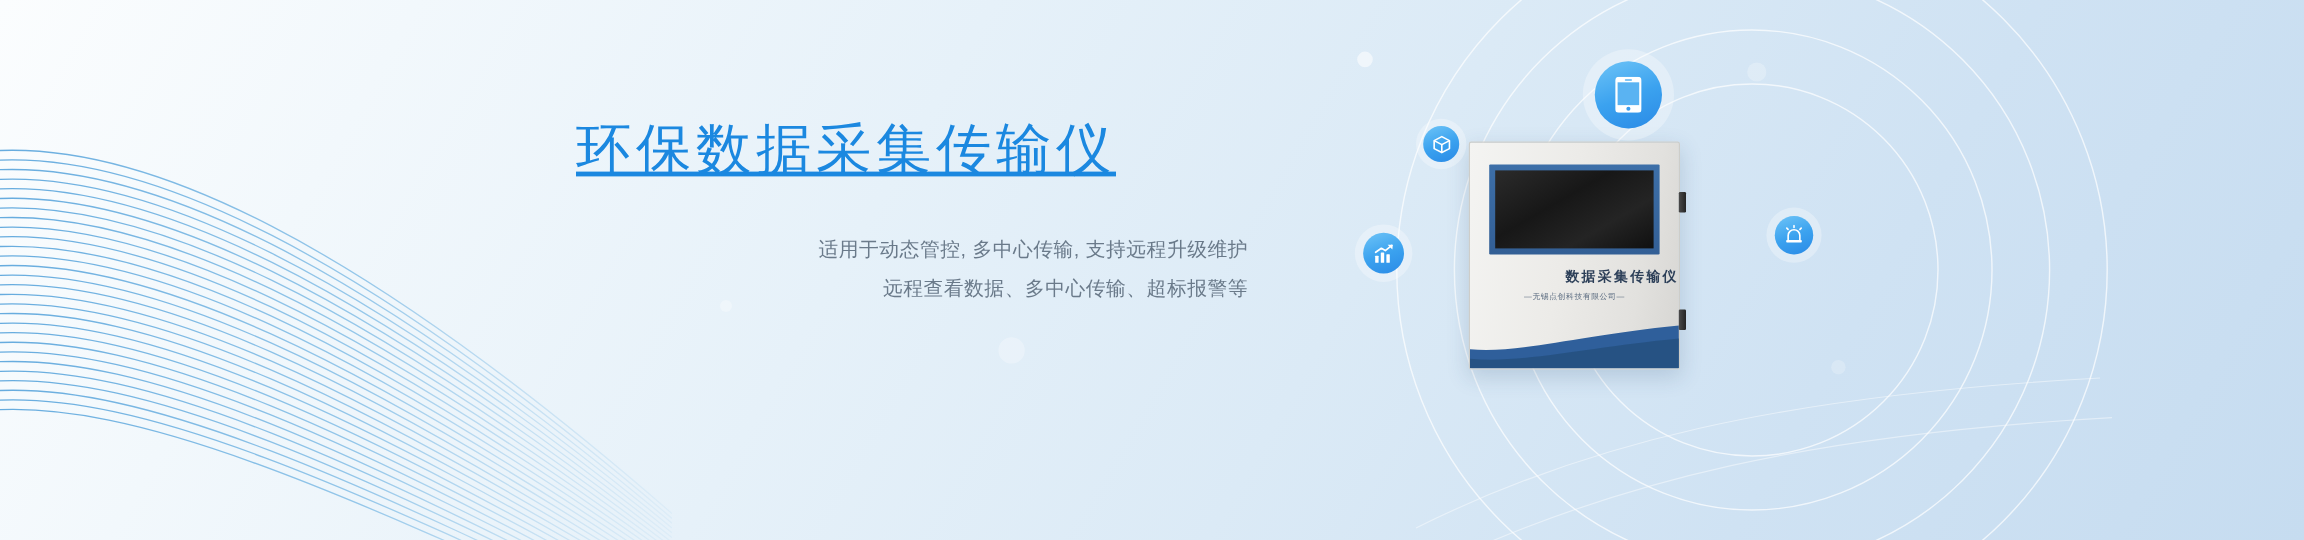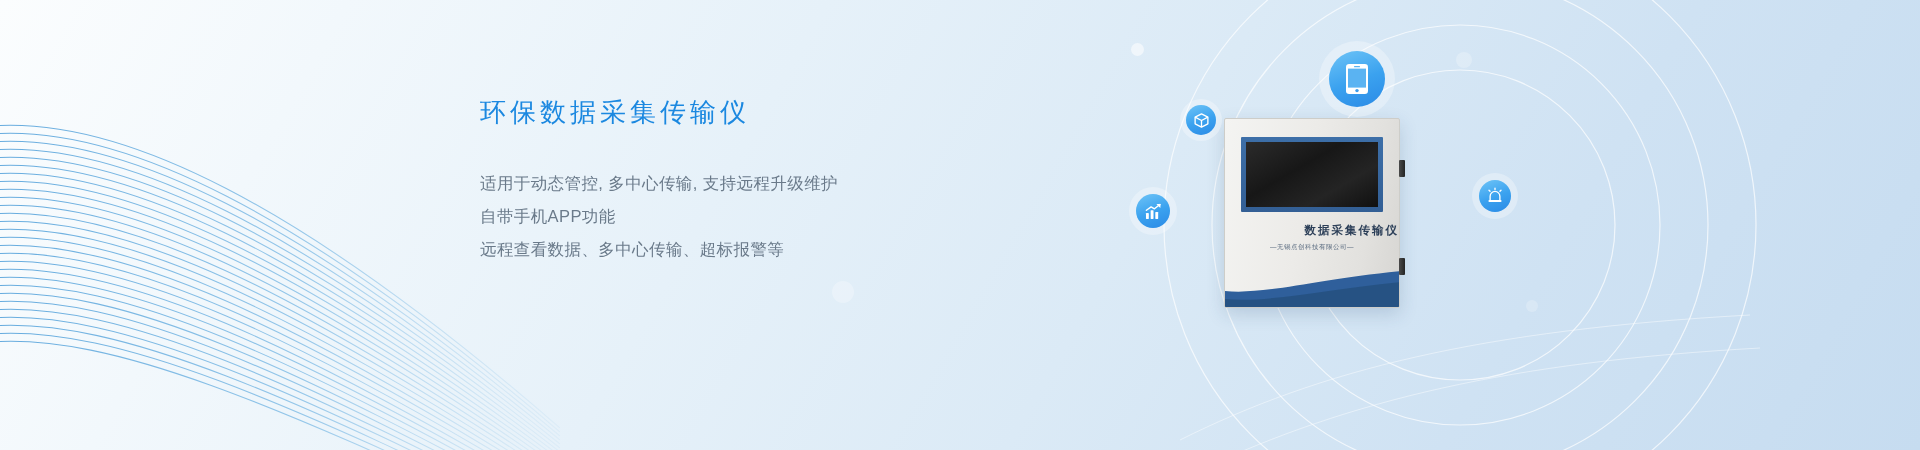--- a/index.html
+++ b/index.html
@@ -24,29 +24,31 @@
     pointer-events:none;
   }
 
   
   .text-block{
     position:absolute;
     left:480px; top:96px;
     width:560px;
   }
   .title{
-    font-size:26px;
+    font-size:46px;
     letter-spacing:4px;
     color:#1b88e0;
     font-weight:400;
     line-height:1.25;
     white-space:nowrap;
+    text-decoration:underline;
   }
   .subtitle-list{
     margin-top:38px;
+    text-align:right;
   }
   .subtitle-line{
     font-size:16.5px;
     color:#6a7a8a;
     line-height:33px;
     letter-spacing:.4px;
     white-space:nowrap;
   }
 
   
@@ -181,21 +183,20 @@
   <div class="soft-dot" style="left:1131px;top:43px;width:13px;height:13px;"></div>
   <div class="soft-dot" style="left:1456px;top:52px;width:16px;height:16px;opacity:.45;"></div>
   <div class="soft-dot" style="left:832px;top:281px;width:22px;height:22px;opacity:.5;"></div>
   <div class="soft-dot" style="left:600px;top:250px;width:10px;height:10px;opacity:.55;"></div>
   <div class="soft-dot" style="left:1526px;top:300px;width:12px;height:12px;opacity:.4;"></div>
 
   <div class="text-block">
     <h1 class="title">环保数据采集传输仪</h1>
     <div class="subtitle-list">
       <p class="subtitle-line">适用于动态管控, 多中心传输, 支持远程升级维护</p>
-      <p class="subtitle-line">自带手机APP功能</p>
       <p class="subtitle-line">远程查看数据、多中心传输、超标报警等</p>
     </div>
   </div>
 
   <div class="device-wrap">
     <div class="device-body">
       <div class="device-screen-frame">
         <div class="device-screen"></div>
       </div>
       <div class="device-label">数据采集传输仪</div>

